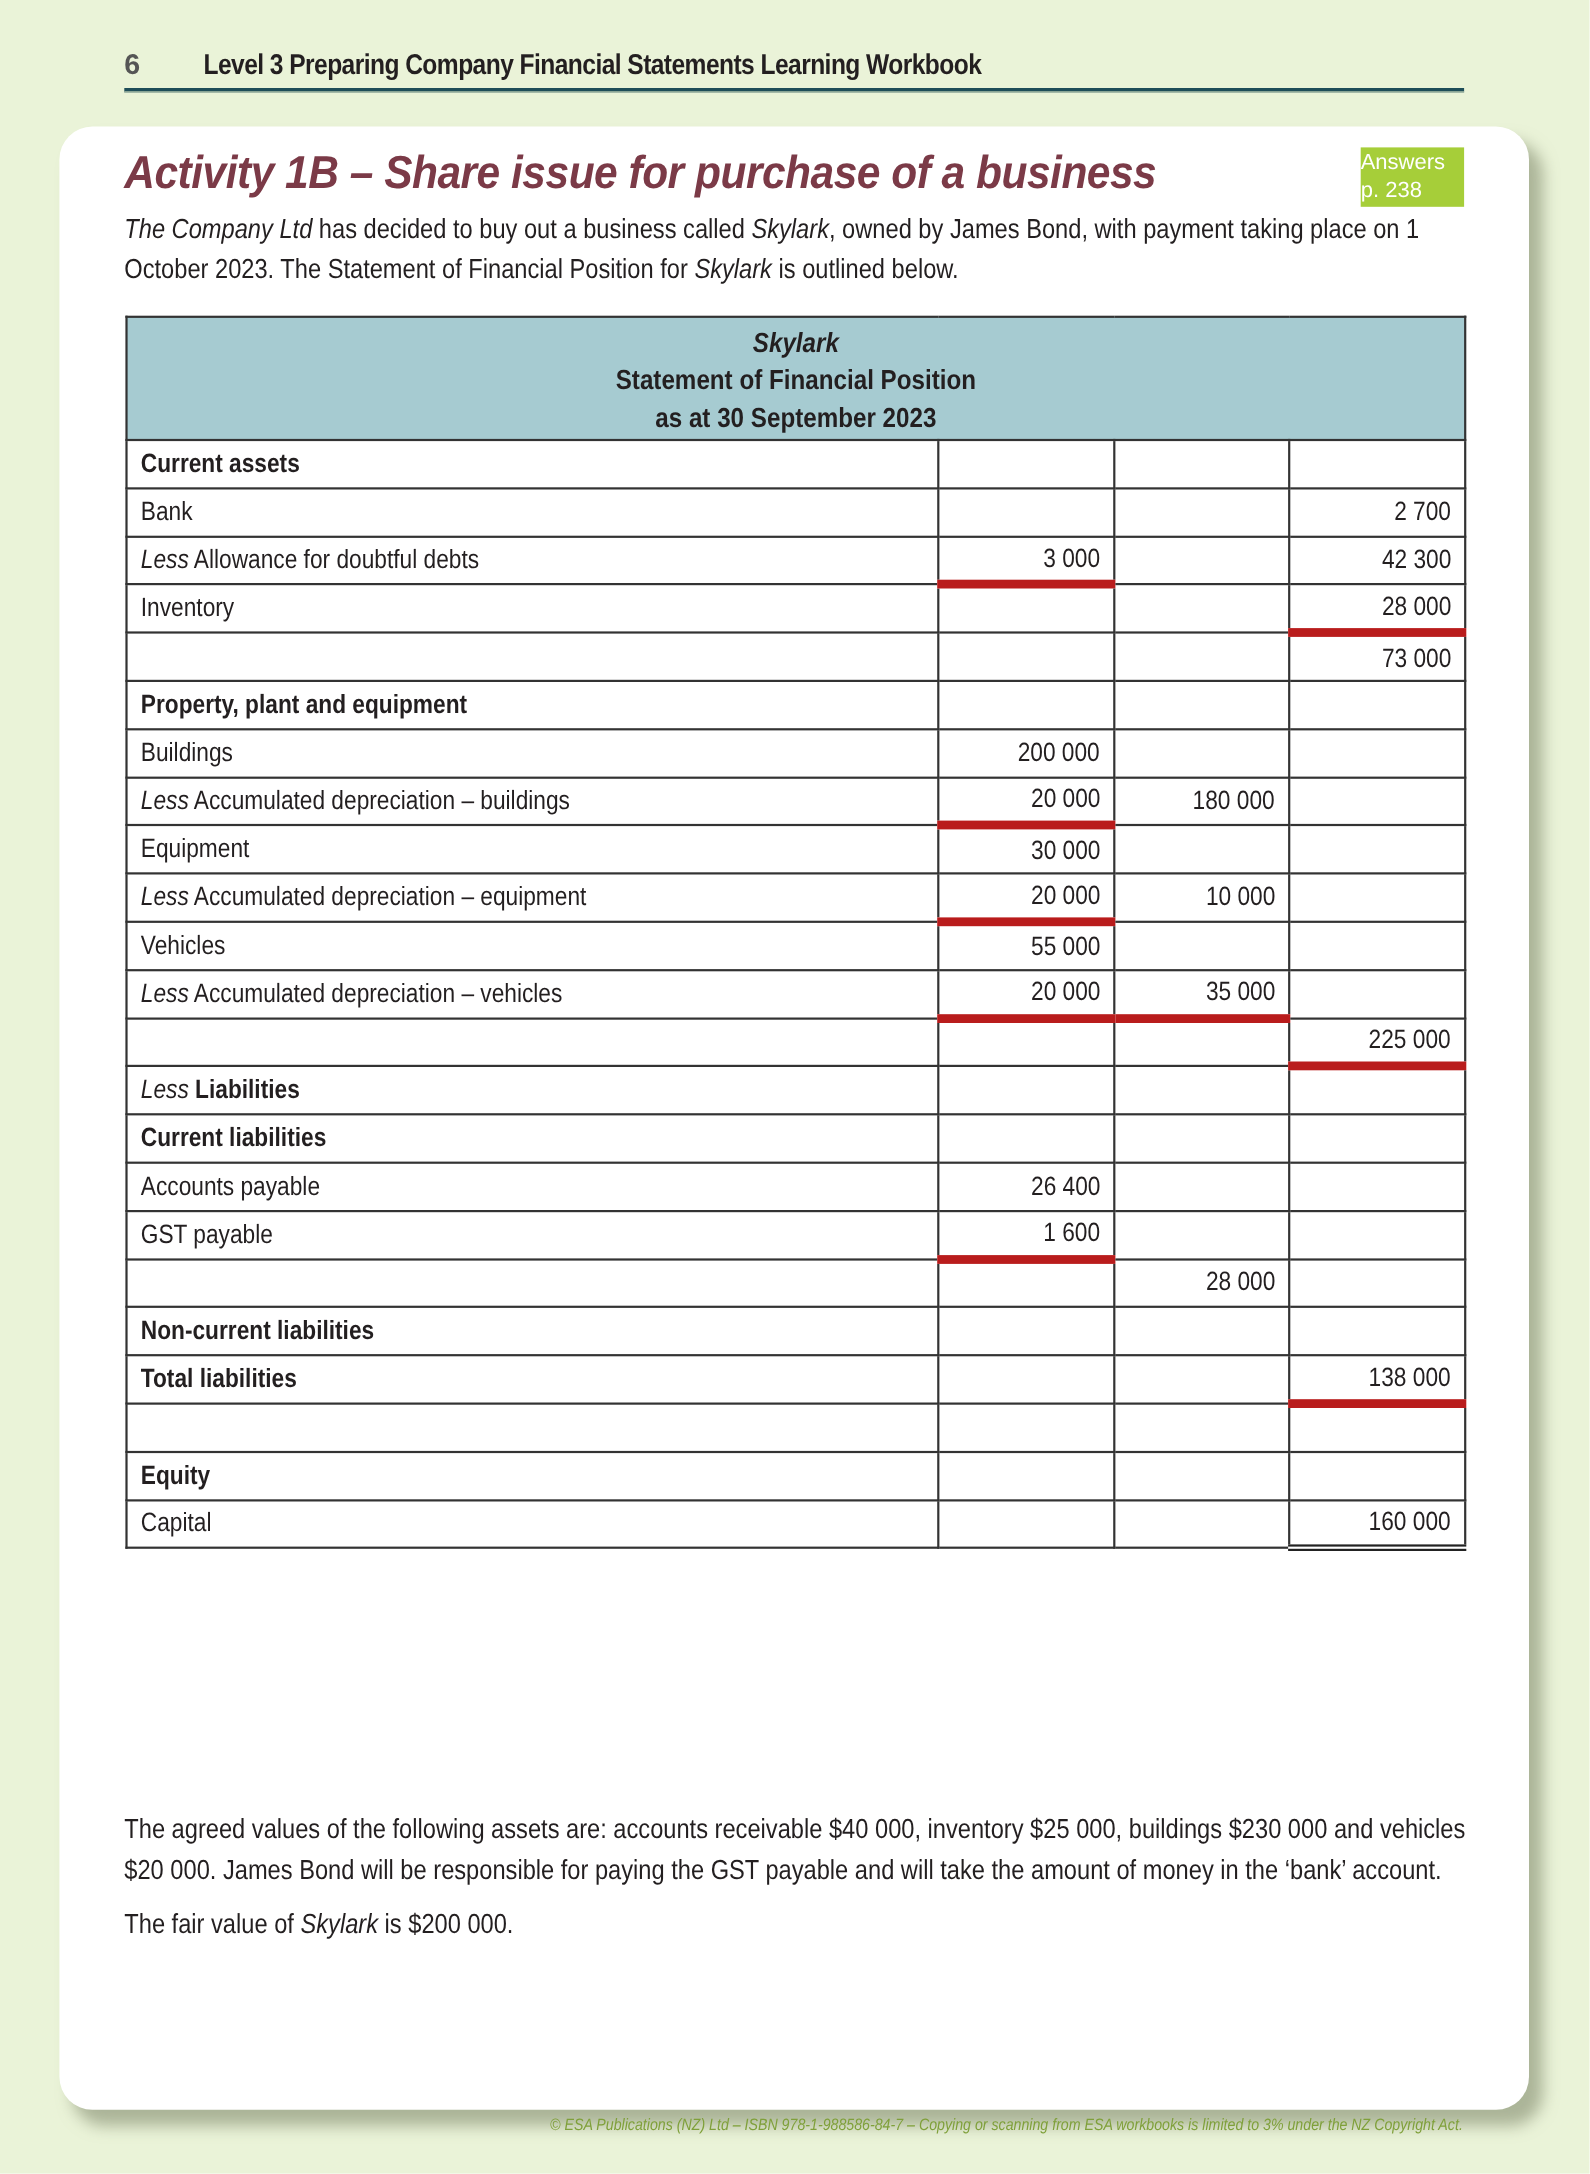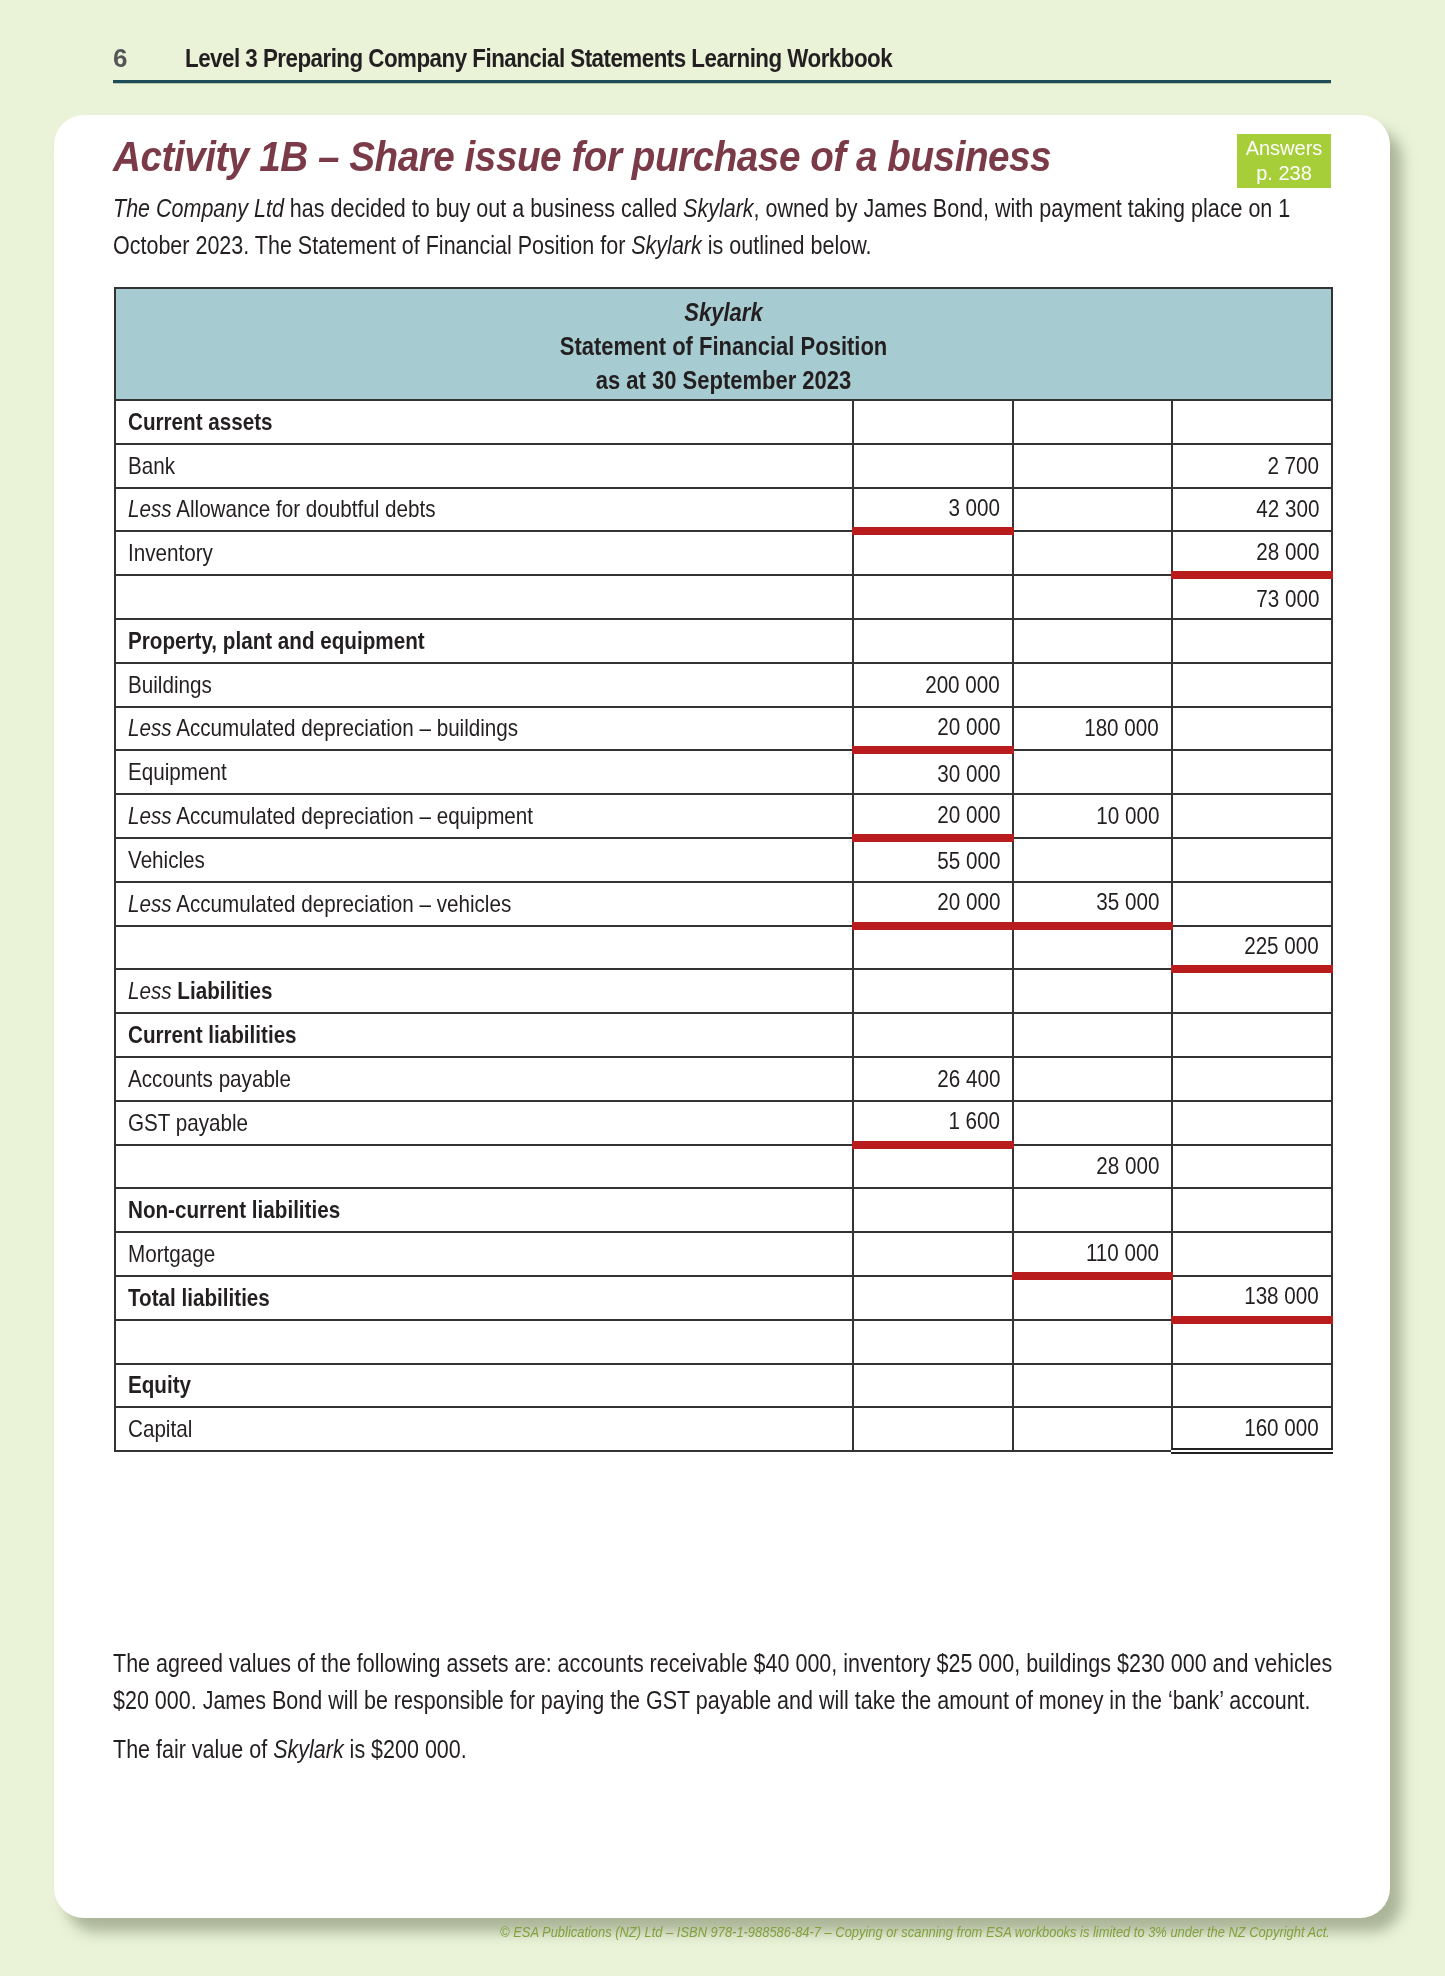--- a/index.html
+++ b/index.html
@@ -30,21 +30,21 @@
   }
   .activity-title {
     position: absolute; left: 113px; top: 133px;
     font-family: "Liberation Sans", sans-serif;
     font-weight: bold; font-style: italic; font-size: 42px;
     color: #7b3a47; white-space: nowrap; letter-spacing: -0.5px;
     transform: scaleX(0.92); transform-origin: left center;
   }
   .answers-badge {
     position: absolute; left: 1237px; top: 134px; width: 94px; height: 54px;
-    background: #a6ce39; color: #fff; text-align: center;
+    background: #a6ce39; color: #fff; 
     font-family: "Liberation Sans", sans-serif; font-size: 20px; line-height: 25px;
     padding-top: 2px;
   }
   .intro {
     position: absolute; left: 113px; top: 190px; width: 1230px;
     font-size: 25px; line-height: 37px; color: #231f20;
     transform: scaleX(0.86); transform-origin: left top; width: 1430px;
   }
   .intro i { font-style: italic; }
 
@@ -234,26 +234,20 @@
         <td class="num"><span class="txt">28 000</span></td>
         <td class="num"><span class="txt"></span></td>
       </tr>
       <tr>
         <td><span class="txt"><span class="i"></span><span class="b">Non-current liabilities</span></span></td>
         <td class="num"><span class="txt"></span></td>
         <td class="num"><span class="txt"></span></td>
         <td class="num"><span class="txt"></span></td>
       </tr>
       <tr>
-        <td><span class="txt"><span class="i"></span><span>Mortgage</span></span></td>
-        <td class="num"><span class="txt"></span></td>
-        <td class="num ul"><span class="txt">110 000</span></td>
-        <td class="num"><span class="txt"></span></td>
-      </tr>
-      <tr>
         <td><span class="txt"><span class="i"></span><span class="b">Total liabilities</span></span></td>
         <td class="num"><span class="txt"></span></td>
         <td class="num"><span class="txt"></span></td>
         <td class="num ul"><span class="txt">138 000</span></td>
       </tr>
       <tr>
         <td><span class="txt"><span class="i"></span><span></span></span></td>
         <td class="num"><span class="txt"></span></td>
         <td class="num"><span class="txt"></span></td>
         <td class="num"><span class="txt"></span></td>

